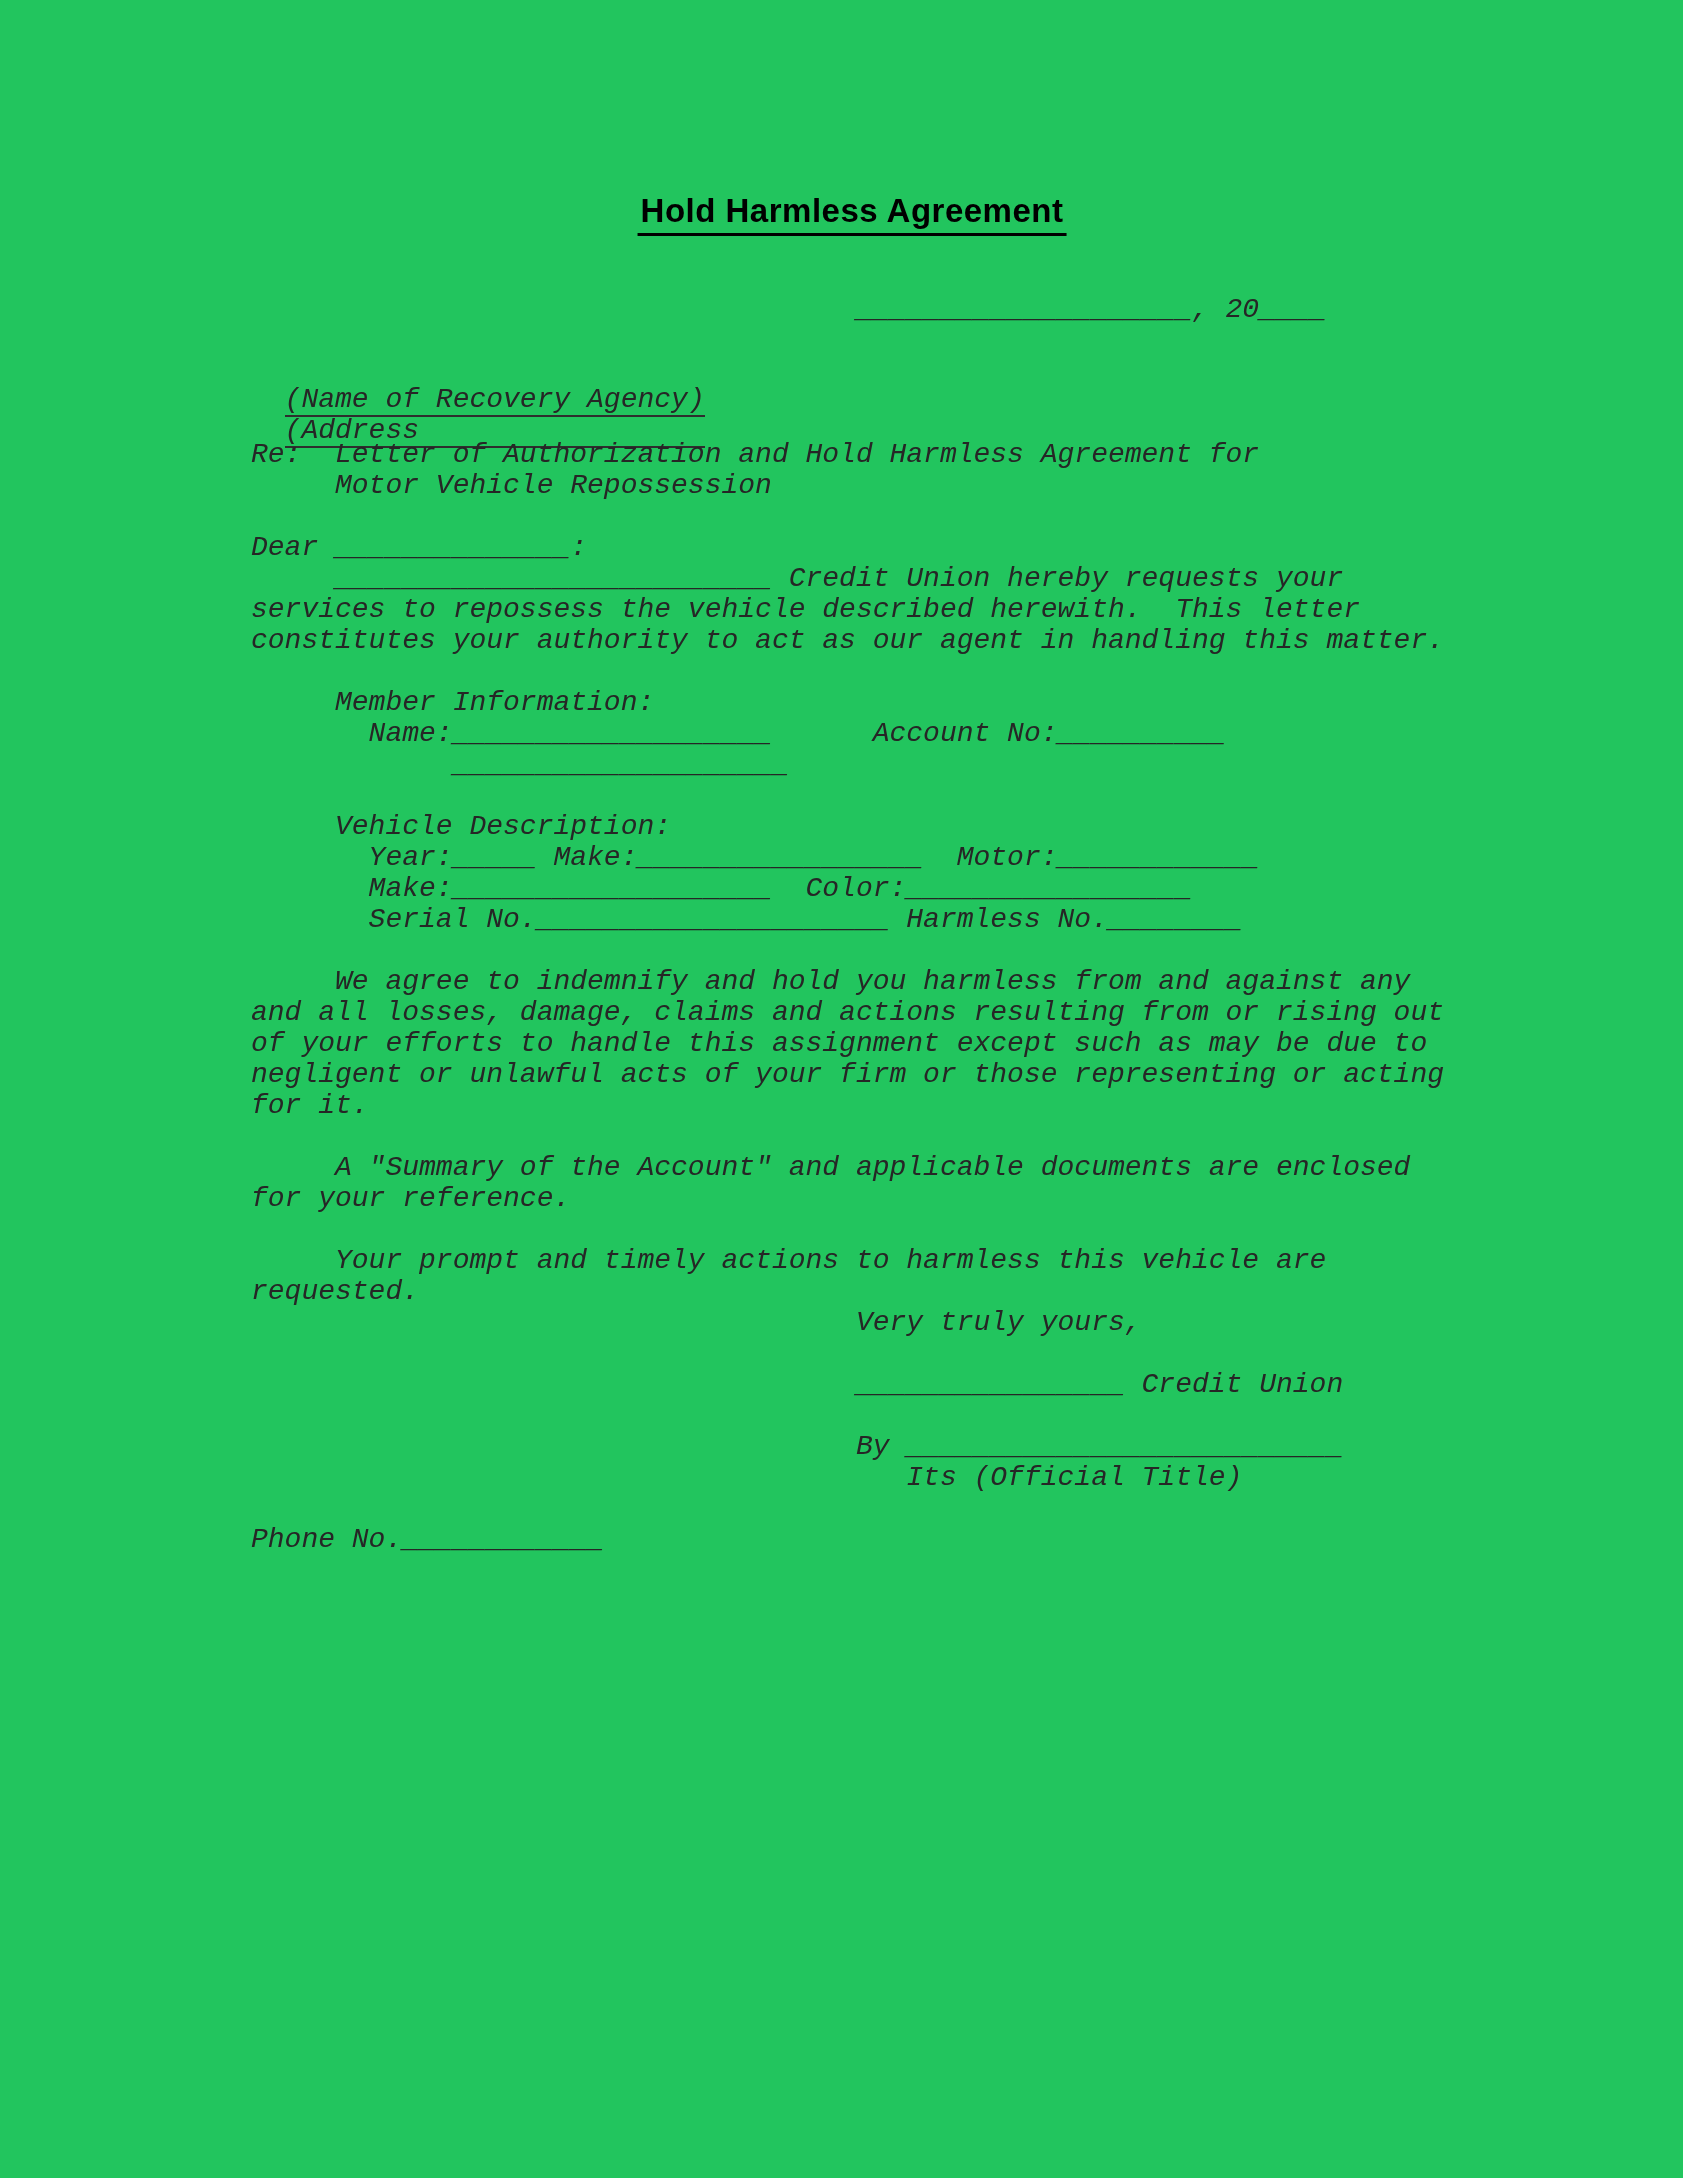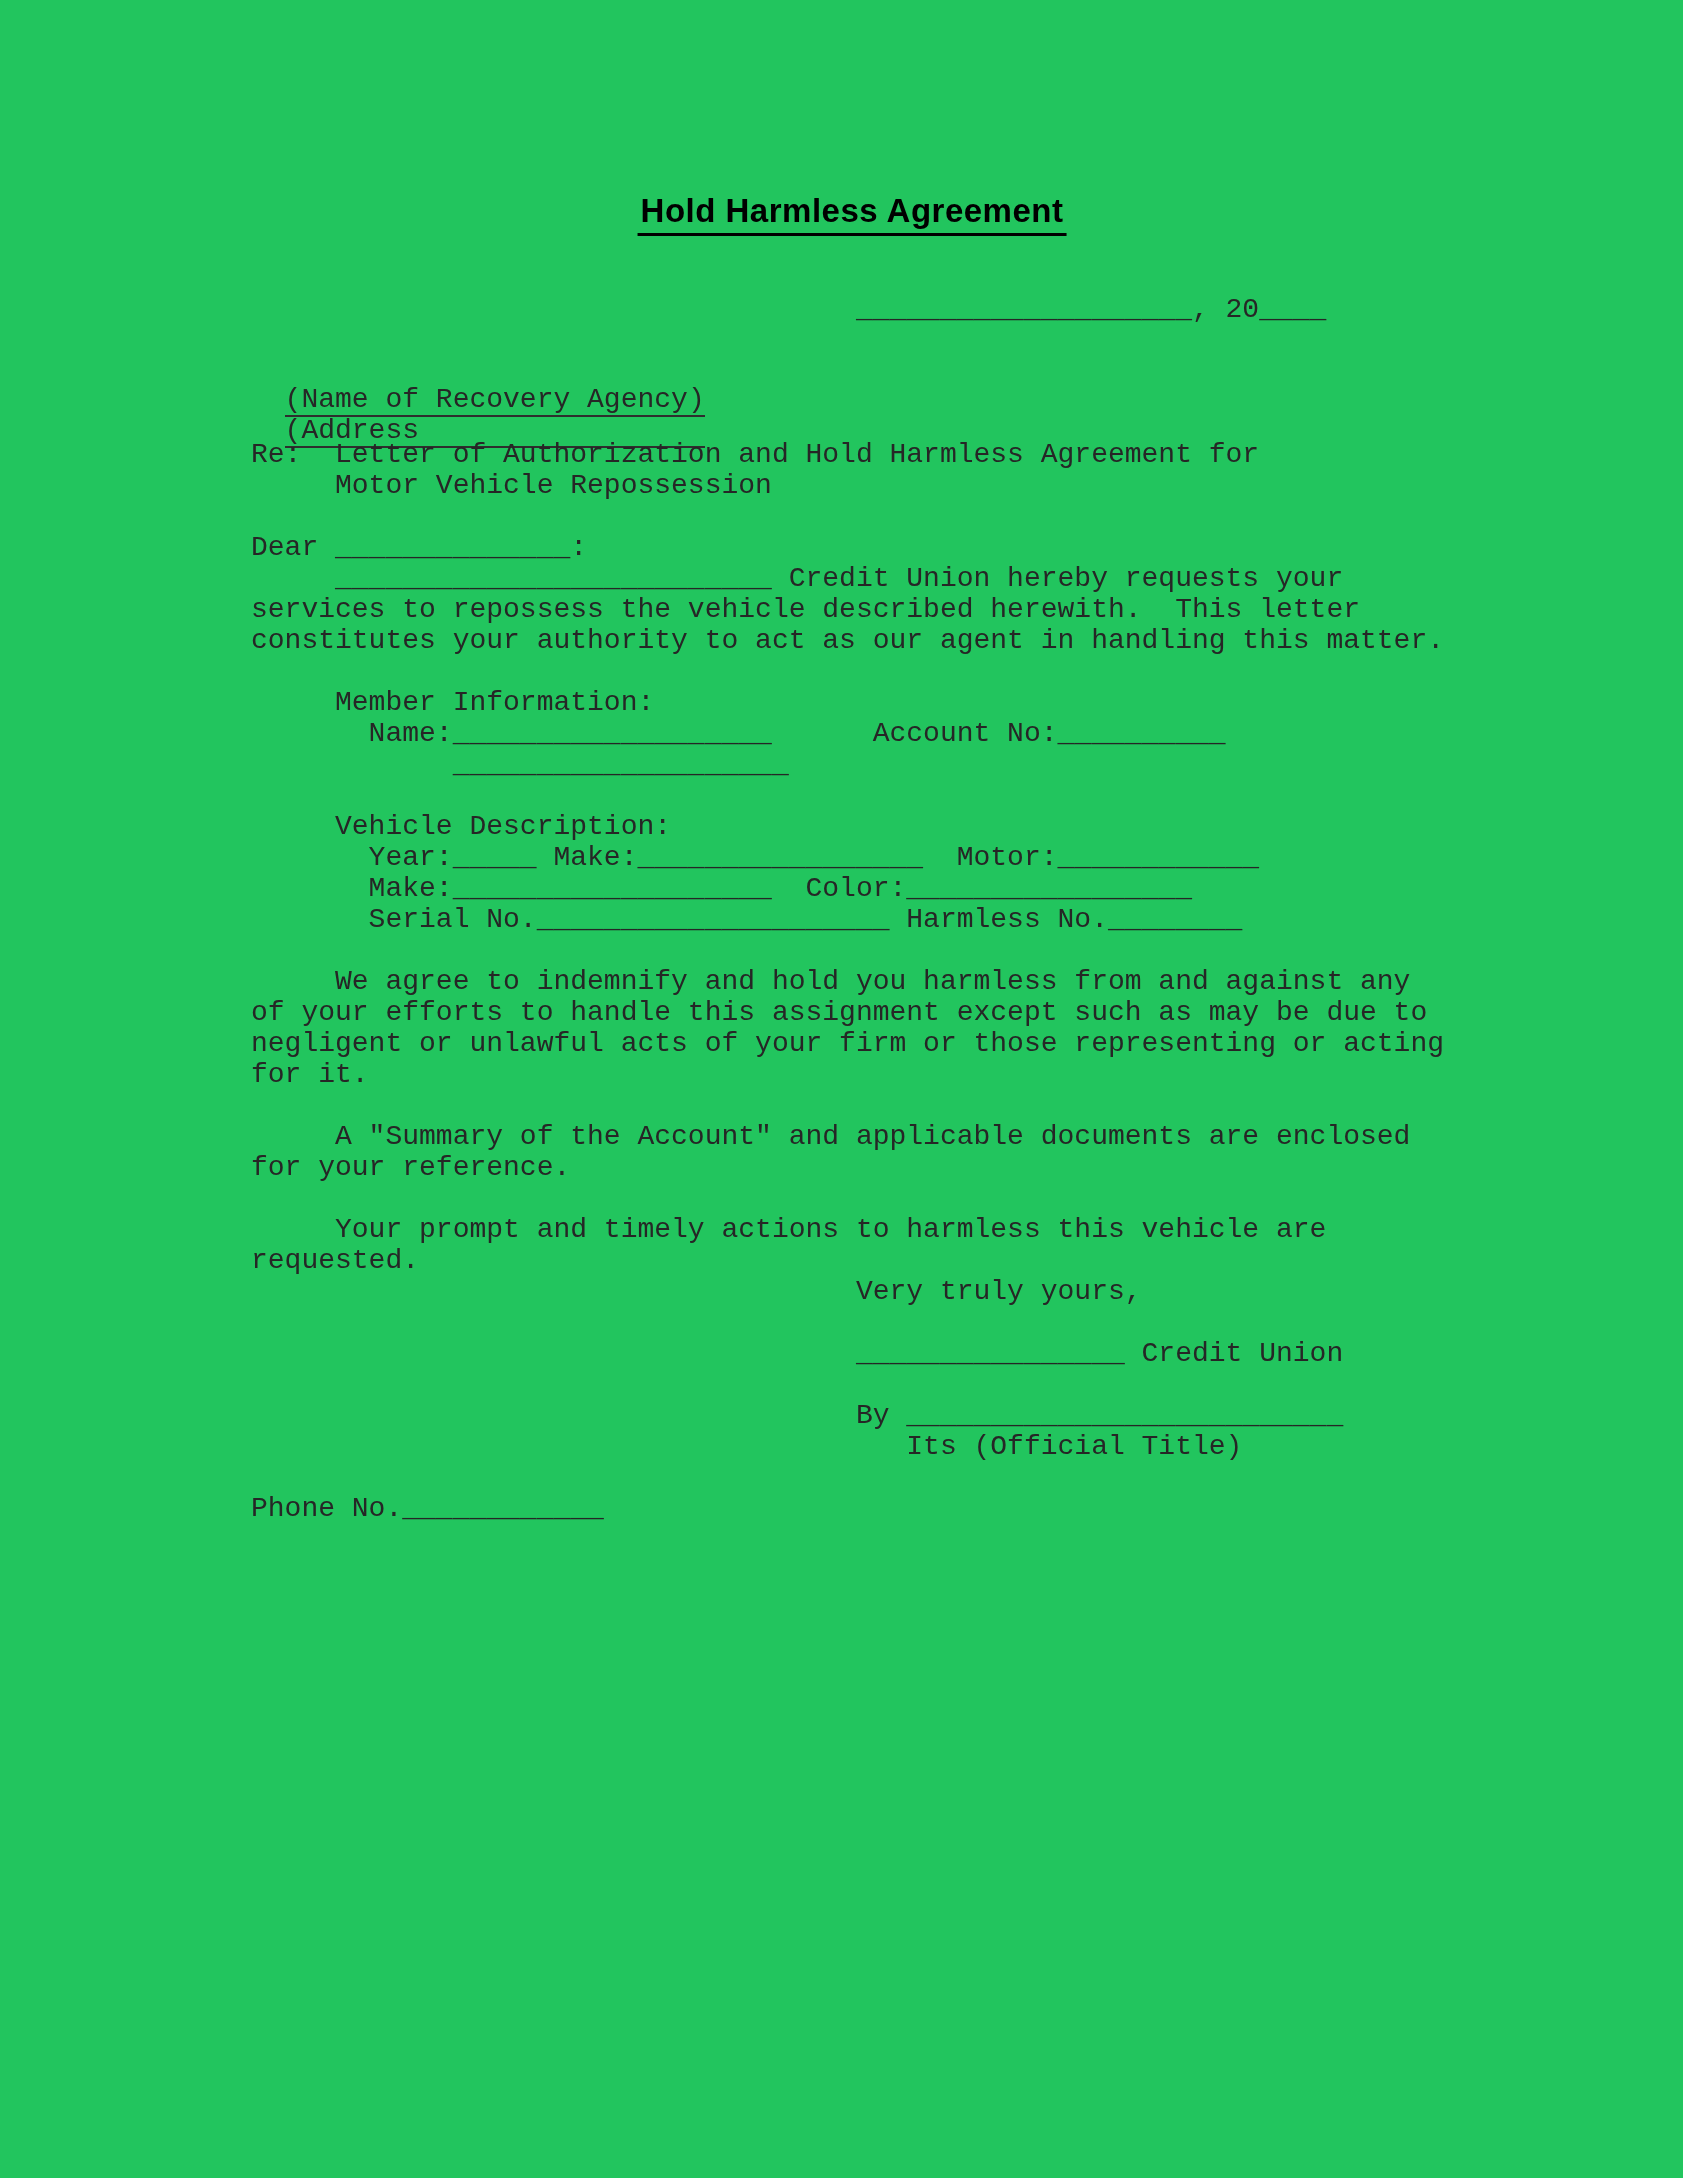--- a/index.html
+++ b/index.html
@@ -29,20 +29,21 @@
     position:absolute;
     left:251px;
     top:294px;
     color:#262626;
     font-size:28px;
   }
   .line{
     white-space:pre;
     height:31px;
     line-height:31px;
+    font-style:italic;
   }
   .agency-first{margin-top:-10px;}
   .ul{
     display:inline-block;
     border-bottom:2.5px solid #2e2e2e;
     line-height:1.02;
     margin-top:40px;
   }
 </style>
 </head>
@@ -72,20 +73,21 @@
     <div class="line">     Member Information:</div>
     <div class="line">       Name:___________________      Account No:__________</div>
     <div class="line">            ____________________</div>
     <div class="line"></div>
     <div class="line">     Vehicle Description:</div>
     <div class="line">       Year:_____ Make:_________________  Motor:____________</div>
     <div class="line">       Make:___________________  Color:_________________</div>
     <div class="line">       Serial No._____________________ Harmless No.________</div>
     <div class="line"></div>
     <div class="line">     We agree to indemnify and hold you harmless from and against any</div>
+    <div class="line">and all losses, damage, claims and actions resulting from or rising out</div>
     <div class="line">of your efforts to handle this assignment except such as may be due to</div>
     <div class="line">negligent or unlawful acts of your firm or those representing or acting</div>
     <div class="line">for it.</div>
     <div class="line"></div>
     <div class="line">     A "Summary of the Account" and applicable documents are enclosed</div>
     <div class="line">for your reference.</div>
     <div class="line"></div>
     <div class="line">     Your prompt and timely actions to harmless this vehicle are</div>
     <div class="line">requested.</div>
     <div class="line">                                    Very truly yours,</div>

